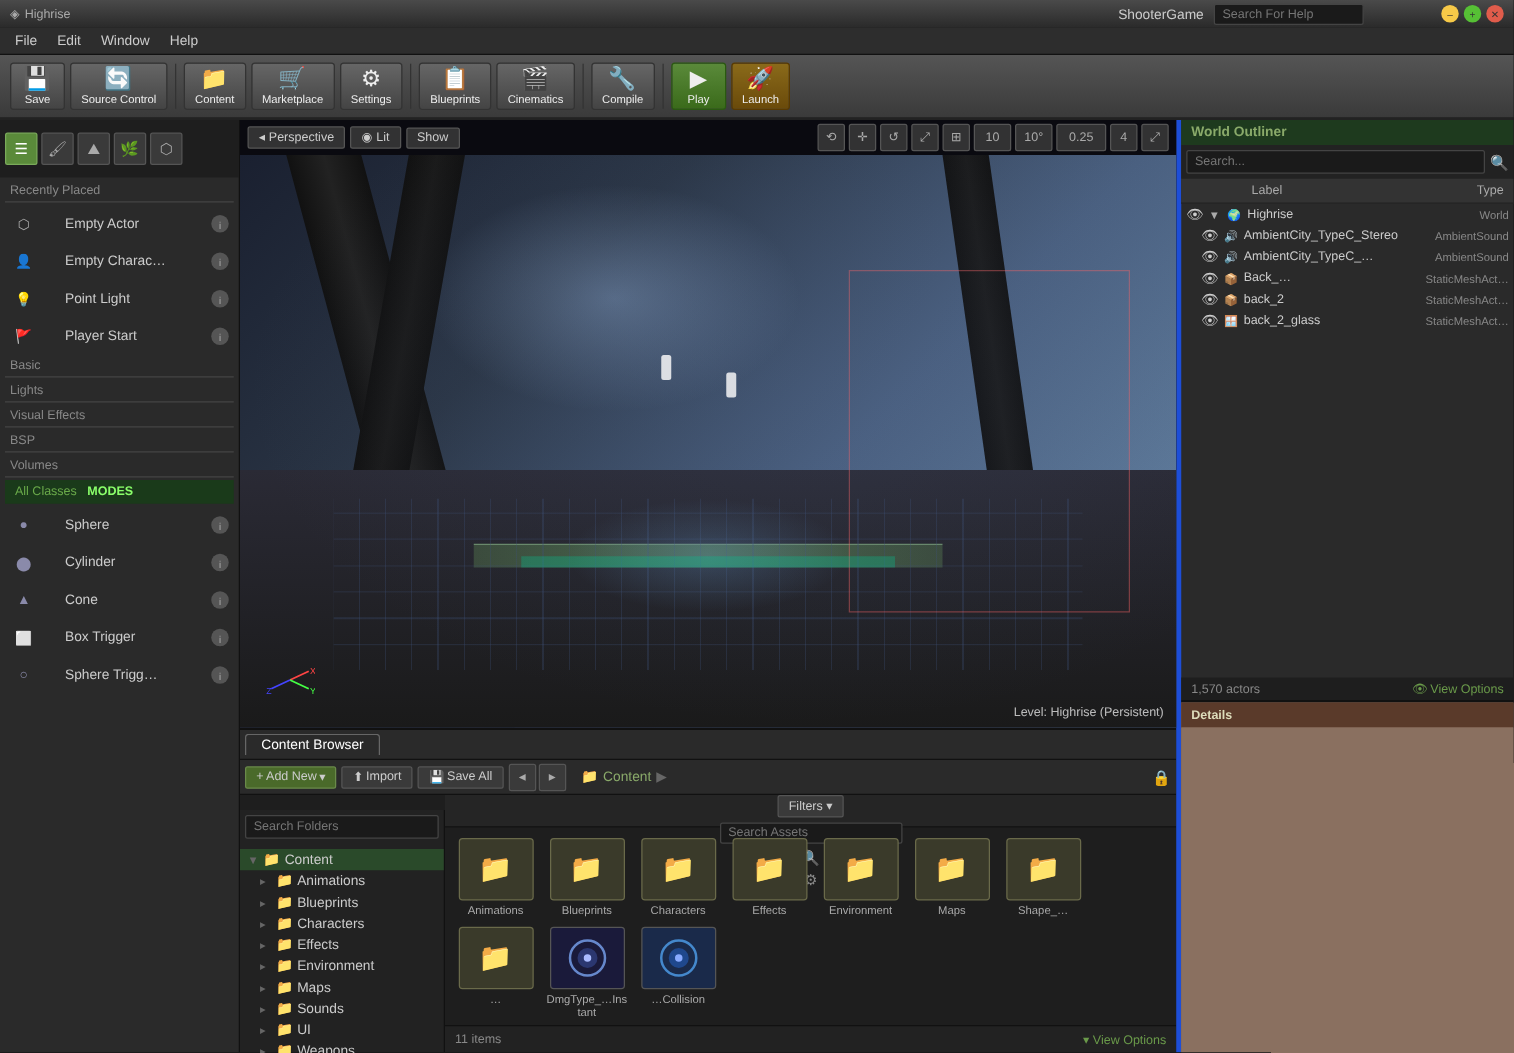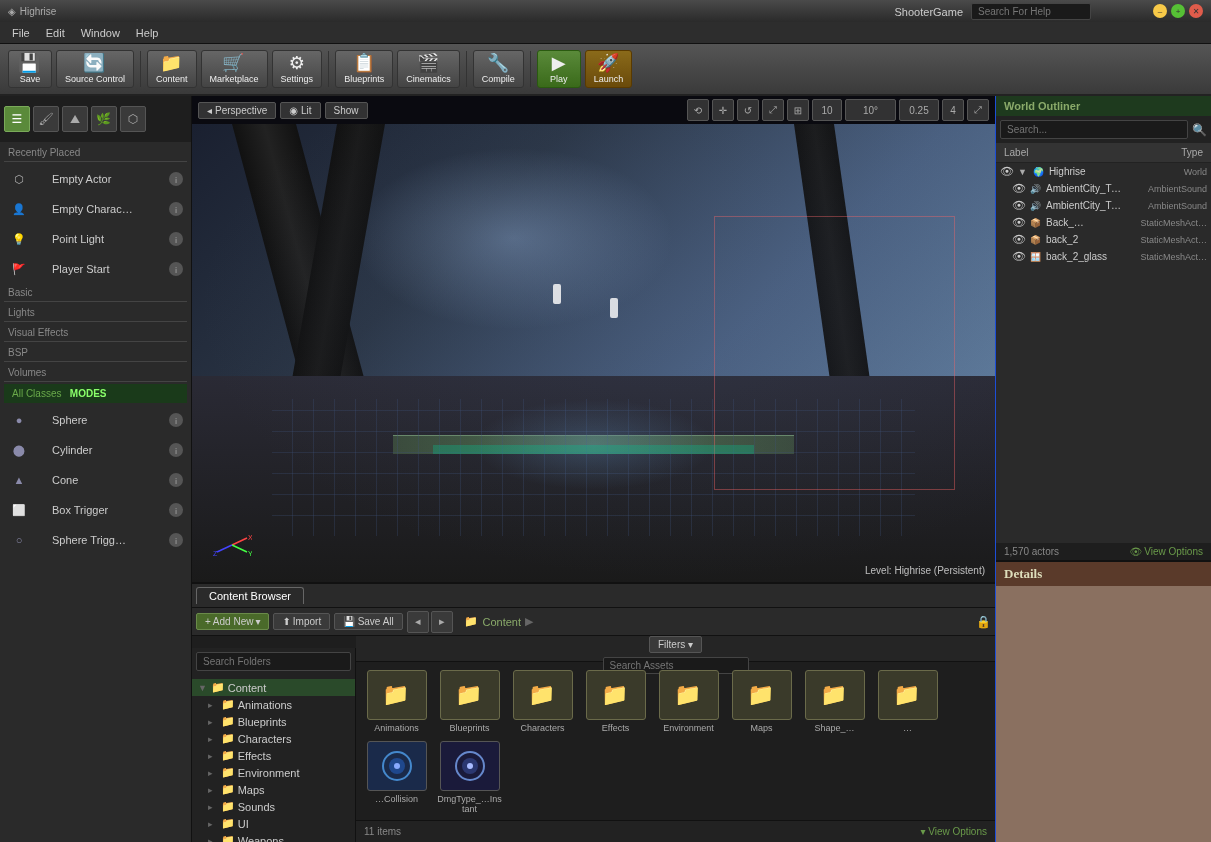--- a/index.html
+++ b/index.html
@@ -70,45 +70,45 @@
     .scene-grid { position: absolute; bottom: 10%; left: 10%; right: 10%; height: 30%; background: repeating-linear-gradient(0deg, transparent, transparent 20px, rgba(60,80,120,0.3) 20px, rgba(60,80,120,0.3) 21px), repeating-linear-gradient(90deg, transparent, transparent 20px, rgba(60,80,120,0.3) 20px, rgba(60,80,120,0.3) 21px); }
     .scene-figure { position: absolute; width: 8px; height: 20px; background: #eee; border-radius: 2px; }
     .fig1 { top: 35%; left: 45%; }
     .fig2 { top: 38%; left: 52%; }
     .scene-platform { position: absolute; bottom: 28%; left: 25%; width: 50%; height: 4%; background: linear-gradient(to right, #3a4a3a, #4a6a4a, #3a4a3a); border-top: 1px solid #6a8a6a; }
     .scene-sky { position: absolute; top: 5%; left: 20%; width: 40%; height: 40%; background: radial-gradient(ellipse, rgba(150,180,220,0.4) 0%, transparent 70%); }
     .scene-glow { position: absolute; bottom: 20%; left: 35%; width: 30%; height: 20%; background: radial-gradient(ellipse, rgba(100,150,200,0.3) 0%, transparent 70%); }
     .scene-level { position: absolute; bottom: 6px; right: 10px; font-size: 10px; color: rgba(255,255,255,0.7); }
 
     
-    #right-panel { width: 216px; display: flex; flex-direction: column; border-left: 1px solid #1d4ed8; background: #2a2a2a; }
+    #right-panel { width: 270px; display: flex; flex-direction: column; border-left: 4px solid #1d4ed8; background: #2a2a2a; }
 
     
     #world-outliner { flex: 1; display: flex; flex-direction: column; border-bottom: 2px solid #111; }
     #wo-header { background: #1e3a1e; padding: 4px 8px; display: flex; align-items: center; justify-content: space-between; }
     #wo-header .wo-title { color: #8aaa6a; font-size: 11px; font-weight: bold; }
     #wo-search { padding: 4px; background: #222; display: flex; align-items: center; gap: 4px; }
     #wo-search input { flex: 1; background: #1a1a1a; border: 1px solid #444; color: #ccc; padding: 3px 6px; font-size: 10px; border-radius: 2px; outline: none; }
     #wo-columns { display: flex; background: #333; padding: 2px 4px; border-bottom: 1px solid #222; }
-    .wo-col { font-size: 10px; color: #aaa; flex: 1; padding: 2px 4px; }
+    .wo-col { font-size: 10px; color: #aaa; flex: 1; padding: 2px 4px; text-align: center; }
     .wo-col-type { width: 80px; text-align: right; }
     #wo-list { flex: 1; overflow-y: auto; }
     .wo-item { display: flex; align-items: center; padding: 2px 4px; cursor: pointer; gap: 4px; }
     .wo-item .wi-icon { width: 12px; height: 12px; display: flex; align-items: center; justify-content: center; font-size: 9px; flex-shrink: 0; }
     .wo-item .wi-label { flex: 1; font-size: 10px; color: #ccc; overflow: hidden; text-overflow: ellipsis; white-space: nowrap; }
     .wo-item .wi-type { font-size: 9px; color: #888; width: 80px; text-align: right; overflow: hidden; text-overflow: ellipsis; white-space: nowrap; }
     .wo-expand { color: #aaa; font-size: 9px; padding-right: 2px; }
     #wo-footer { background: #1e1e1e; padding: 3px 8px; display: flex; align-items: center; justify-content: space-between; }
     #wo-footer .actor-count { font-size: 10px; color: #888; }
     #wo-footer .view-options { font-size: 10px; color: #6a9a4a; cursor: pointer; display: flex; align-items: center; gap: 2px; }
 
     
     #details-panel { height: 280px; display: flex; flex-direction: column; background: #8a6a5a; }
     #dp-header { background: #5a3a2a; padding: 4px 8px; }
-    #dp-header .dp-title { color: #ddb; font-size: 13px; font-weight: bold; font-family: Liberation Serif, serif; }
+    #dp-header .dp-title { color: #ddb; font-size: 10px; font-weight: bold; }
     #dp-content { flex: 1; background: #8a7060; }
 
     
     #content-browser { height: 260px; background: #1e1e1e; border-top: 2px solid #111; display: flex; flex-direction: column; }
     #cb-tab-bar { height: 24px; background: #2a2a2a; display: flex; align-items: center; gap: 1px; padding: 0 4px; border-bottom: 1px solid #111; }
     .cb-tab { padding: 2px 12px; font-size: 11px; color: #aaa; cursor: pointer; background: #1e1e1e; border: 1px solid #444; border-bottom: none; border-radius: 3px 3px 0 0; }
     .cb-tab.active { background: #2a2a2a; color: #fff; border-color: #666; }
     #cb-toolbar { height: 28px; background: #2a2a2a; display: flex; align-items: center; padding: 0 4px; gap: 4px; border-bottom: 1px solid #111; }
     .cb-tool-btn { background: #3a3a3a; border: 1px solid #555; color: #ccc; padding: 2px 8px; font-size: 10px; cursor: pointer; border-radius: 2px; display: flex; align-items: center; gap: 2px; }
     .cb-tool-btn.add-new { background: #4a6a2a; border-color: #6a8a4a; }
@@ -314,21 +314,21 @@
             <span>Show</span>
           </div>
           <div class="vp-divider"></div>
           <div class="vp-controls">
             <div class="vp-icon-btn">⟲</div>
             <div class="vp-icon-btn">✛</div>
             <div class="vp-icon-btn">↺</div>
             <div class="vp-icon-btn">⤢</div>
             <div class="vp-icon-btn">⊞</div>
             <div class="vp-icon-btn" style="width:30px;">10</div>
-            <div class="vp-icon-btn" style="width:51px;text-align:center;">10°</div>
+            <div class="vp-icon-btn" style="width:30px;text-align:center;">10°</div>
             <div class="vp-icon-btn" style="width:40px;">0.25</div>
             <div class="vp-icon-btn">4</div>
             <div class="vp-icon-btn">⤢</div>
           </div>
         </div>
         <div id="viewport-scene">
           <div class="scene-sky"></div>
           <div class="beam1 scene-beam"></div>
           <div class="beam2 scene-beam"></div>
           <div class="beam3 scene-beam"></div>
@@ -487,39 +487,39 @@
               </div>
               <div class="asset-item">
                 <div class="asset-thumb folder" style="font-size:22px;color:#aaa;">📁</div>
                 <span class="asset-label">Shape_…</span>
               </div>
               <div class="asset-item">
                 <div class="asset-thumb folder" style="font-size:22px;color:#aaa;">📁</div>
                 <span class="asset-label">…</span>
               </div>
               <div class="asset-item">
+                <div class="asset-thumb special">
+                  <svg width="40" height="36">
+                    <circle cx="20" cy="18" r="14" fill="none" stroke="#6688cc" stroke-width="2"></circle>
+                    <circle cx="20" cy="18" r="8" fill="#334488" opacity="0.7"></circle>
+                    <circle cx="20" cy="18" r="3" fill="#aabbff"></circle>
+                  </svg>
+                </div>
+                <span class="asset-label">DmgType_…Instant</span>
+              </div>
+              <div class="asset-item">
                 <div class="asset-thumb blueprint">
                   <svg width="40" height="36">
                     <circle cx="20" cy="18" r="14" fill="none" stroke="#4488cc" stroke-width="2"></circle>
                     <circle cx="20" cy="18" r="8" fill="#2255aa" opacity="0.7"></circle>
                     <circle cx="20" cy="18" r="3" fill="#88aaff"></circle>
                   </svg>
                 </div>
                 <span class="asset-label">…Collision</span>
               </div>
-              <div class="asset-item">
-                <div class="asset-thumb special">
-                  <svg width="40" height="36">
-                    <circle cx="20" cy="18" r="14" fill="none" stroke="#6688cc" stroke-width="2"></circle>
-                    <circle cx="20" cy="18" r="8" fill="#334488" opacity="0.7"></circle>
-                    <circle cx="20" cy="18" r="3" fill="#aabbff"></circle>
-                  </svg>
-                </div>
-                <span class="asset-label">DmgType_…Instant</span>
-              </div>
             </div>
             <div id="cb-footer">
               <span class="item-count">11 items</span>
               <span class="view-opts">▾ View Options</span>
             </div>
           </div>
         </div>
       </div>
     </div>
 

